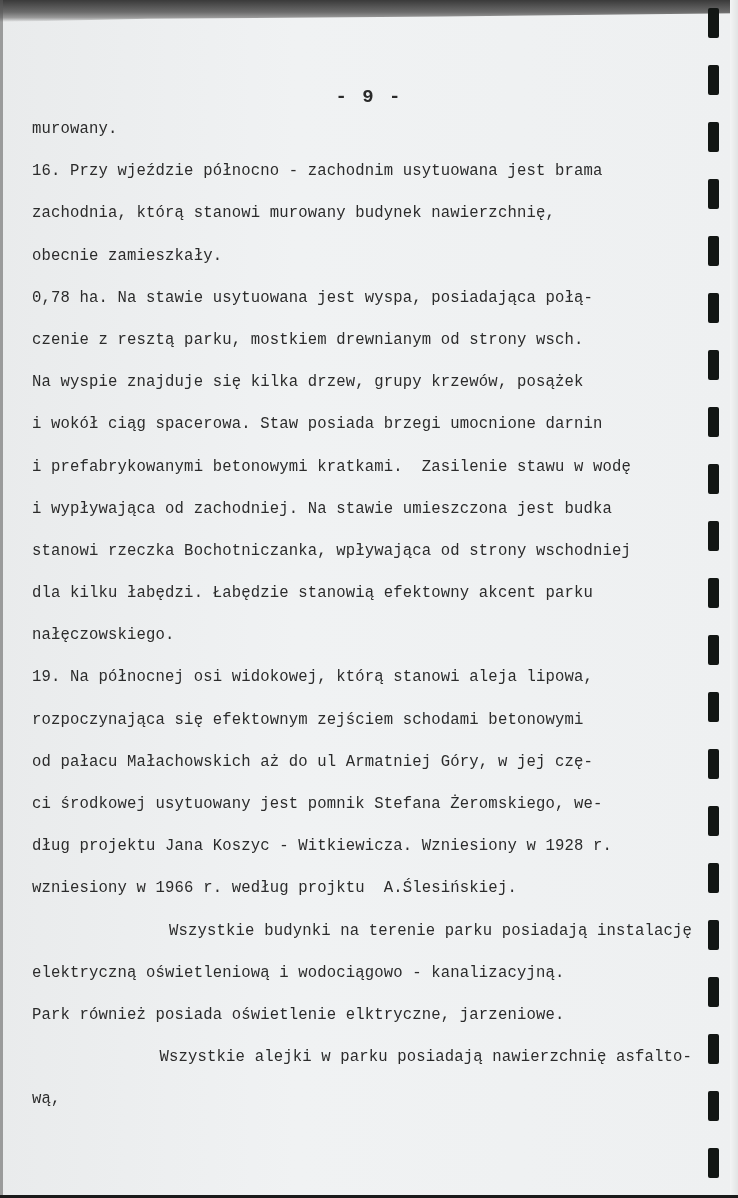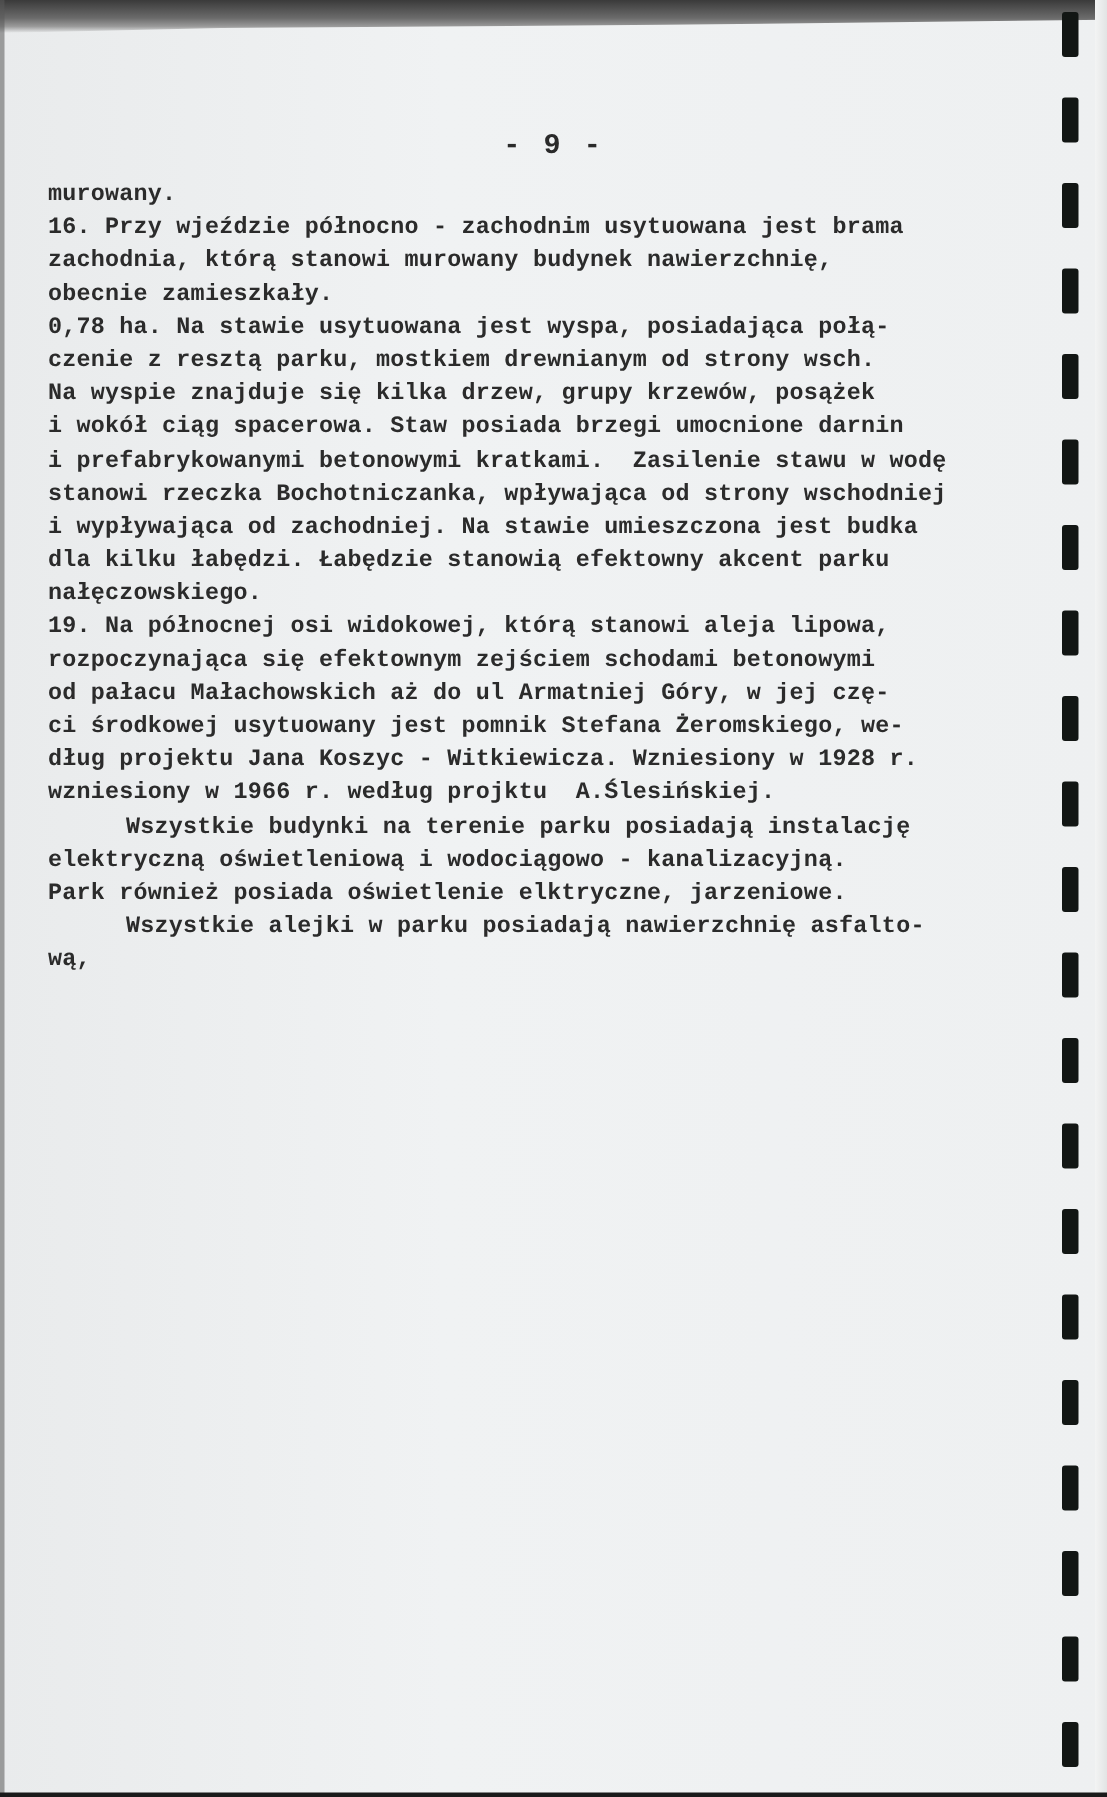--- a/index.html
+++ b/index.html
@@ -34,25 +34,25 @@
     position: absolute; left: 0; width: 11px; height: 30px;
     background: #121614; border-radius: 2px;
   }
   .page-number {
     position: absolute; left: 0; width: 738px; top: 86px; text-align: center;
     font-size: 19px; font-weight: bold; color: #2a2a2a; letter-spacing: 2px;
   }
   .body-text {
     position: absolute; left: 32px; top: 118px; width: 660px;
     font-size: 15.6px; line-height: 22.2px; color: #2b2b2b;
-    font-weight: bold; letter-spacing: 0.15px;
+    font-weight: normal; letter-spacing: 0.15px;
   }
   .line { white-space: pre; height: 22.2px; }
-  .line.gap { margin-top: 0; }
-  .indent { padding-left: 52px; }
+  .line.gap { margin-top: 20px; }
+  .indent { padding-left: 52px; text-align: right; }
 </style>
 </head>
 <body>
 
 <div class="page">
   <div class="top-shadow"></div>
   <div class="left-edge"></div>
   <div class="right-strip"></div>
 
   <div class="holes" id="holes">
@@ -84,22 +84,22 @@
   <div class="body-text">
     <div class="line">murowany.</div>
     <div class="line gap">16. Przy wjeździe północno - zachodnim usytuowana jest brama</div>
     <div class="line gap">zachodnia, którą stanowi murowany budynek nawierzchnię,</div>
     <div class="line gap">obecnie zamieszkały.</div>
     <div class="line gap">0,78 ha. Na stawie usytuowana jest wyspa, posiadająca połą-</div>
     <div class="line gap">czenie z resztą parku, mostkiem drewnianym od strony wsch.</div>
     <div class="line gap">Na wyspie znajduje się kilka drzew, grupy krzewów, posążek</div>
     <div class="line gap">i wokół ciąg spacerowa. Staw posiada brzegi umocnione darnin</div>
     <div class="line gap">i prefabrykowanymi betonowymi kratkami.  Zasilenie stawu w wodę</div>
+    <div class="line gap">i wypływająca od zachodniej. Na stawie umieszczona jest budka</div>
     <div class="line gap">stanowi rzeczka Bochotniczanka, wpływająca od strony wschodniej</div>
-    <div class="line gap">i wypływająca od zachodniej. Na stawie umieszczona jest budka</div>
     <div class="line gap">dla kilku łabędzi. Łabędzie stanowią efektowny akcent parku</div>
     <div class="line gap">nałęczowskiego.</div>
     <div class="line gap">19. Na północnej osi widokowej, którą stanowi aleja lipowa,</div>
     <div class="line gap">rozpoczynająca się efektownym zejściem schodami betonowymi</div>
     <div class="line gap">od pałacu Małachowskich aż do ul Armatniej Góry, w jej czę-</div>
     <div class="line gap">ci środkowej usytuowany jest pomnik Stefana Żeromskiego, we-</div>
     <div class="line gap">dług projektu Jana Koszyc - Witkiewicza. Wzniesiony w 1928 r.</div>
     <div class="line gap">wzniesiony w 1966 r. według projktu  A.Ślesińskiej.</div>
     <div class="line gap indent">Wszystkie budynki na terenie parku posiadają instalację</div>
     <div class="line gap">elektryczną oświetleniową i wodociągowo - kanalizacyjną.</div>

